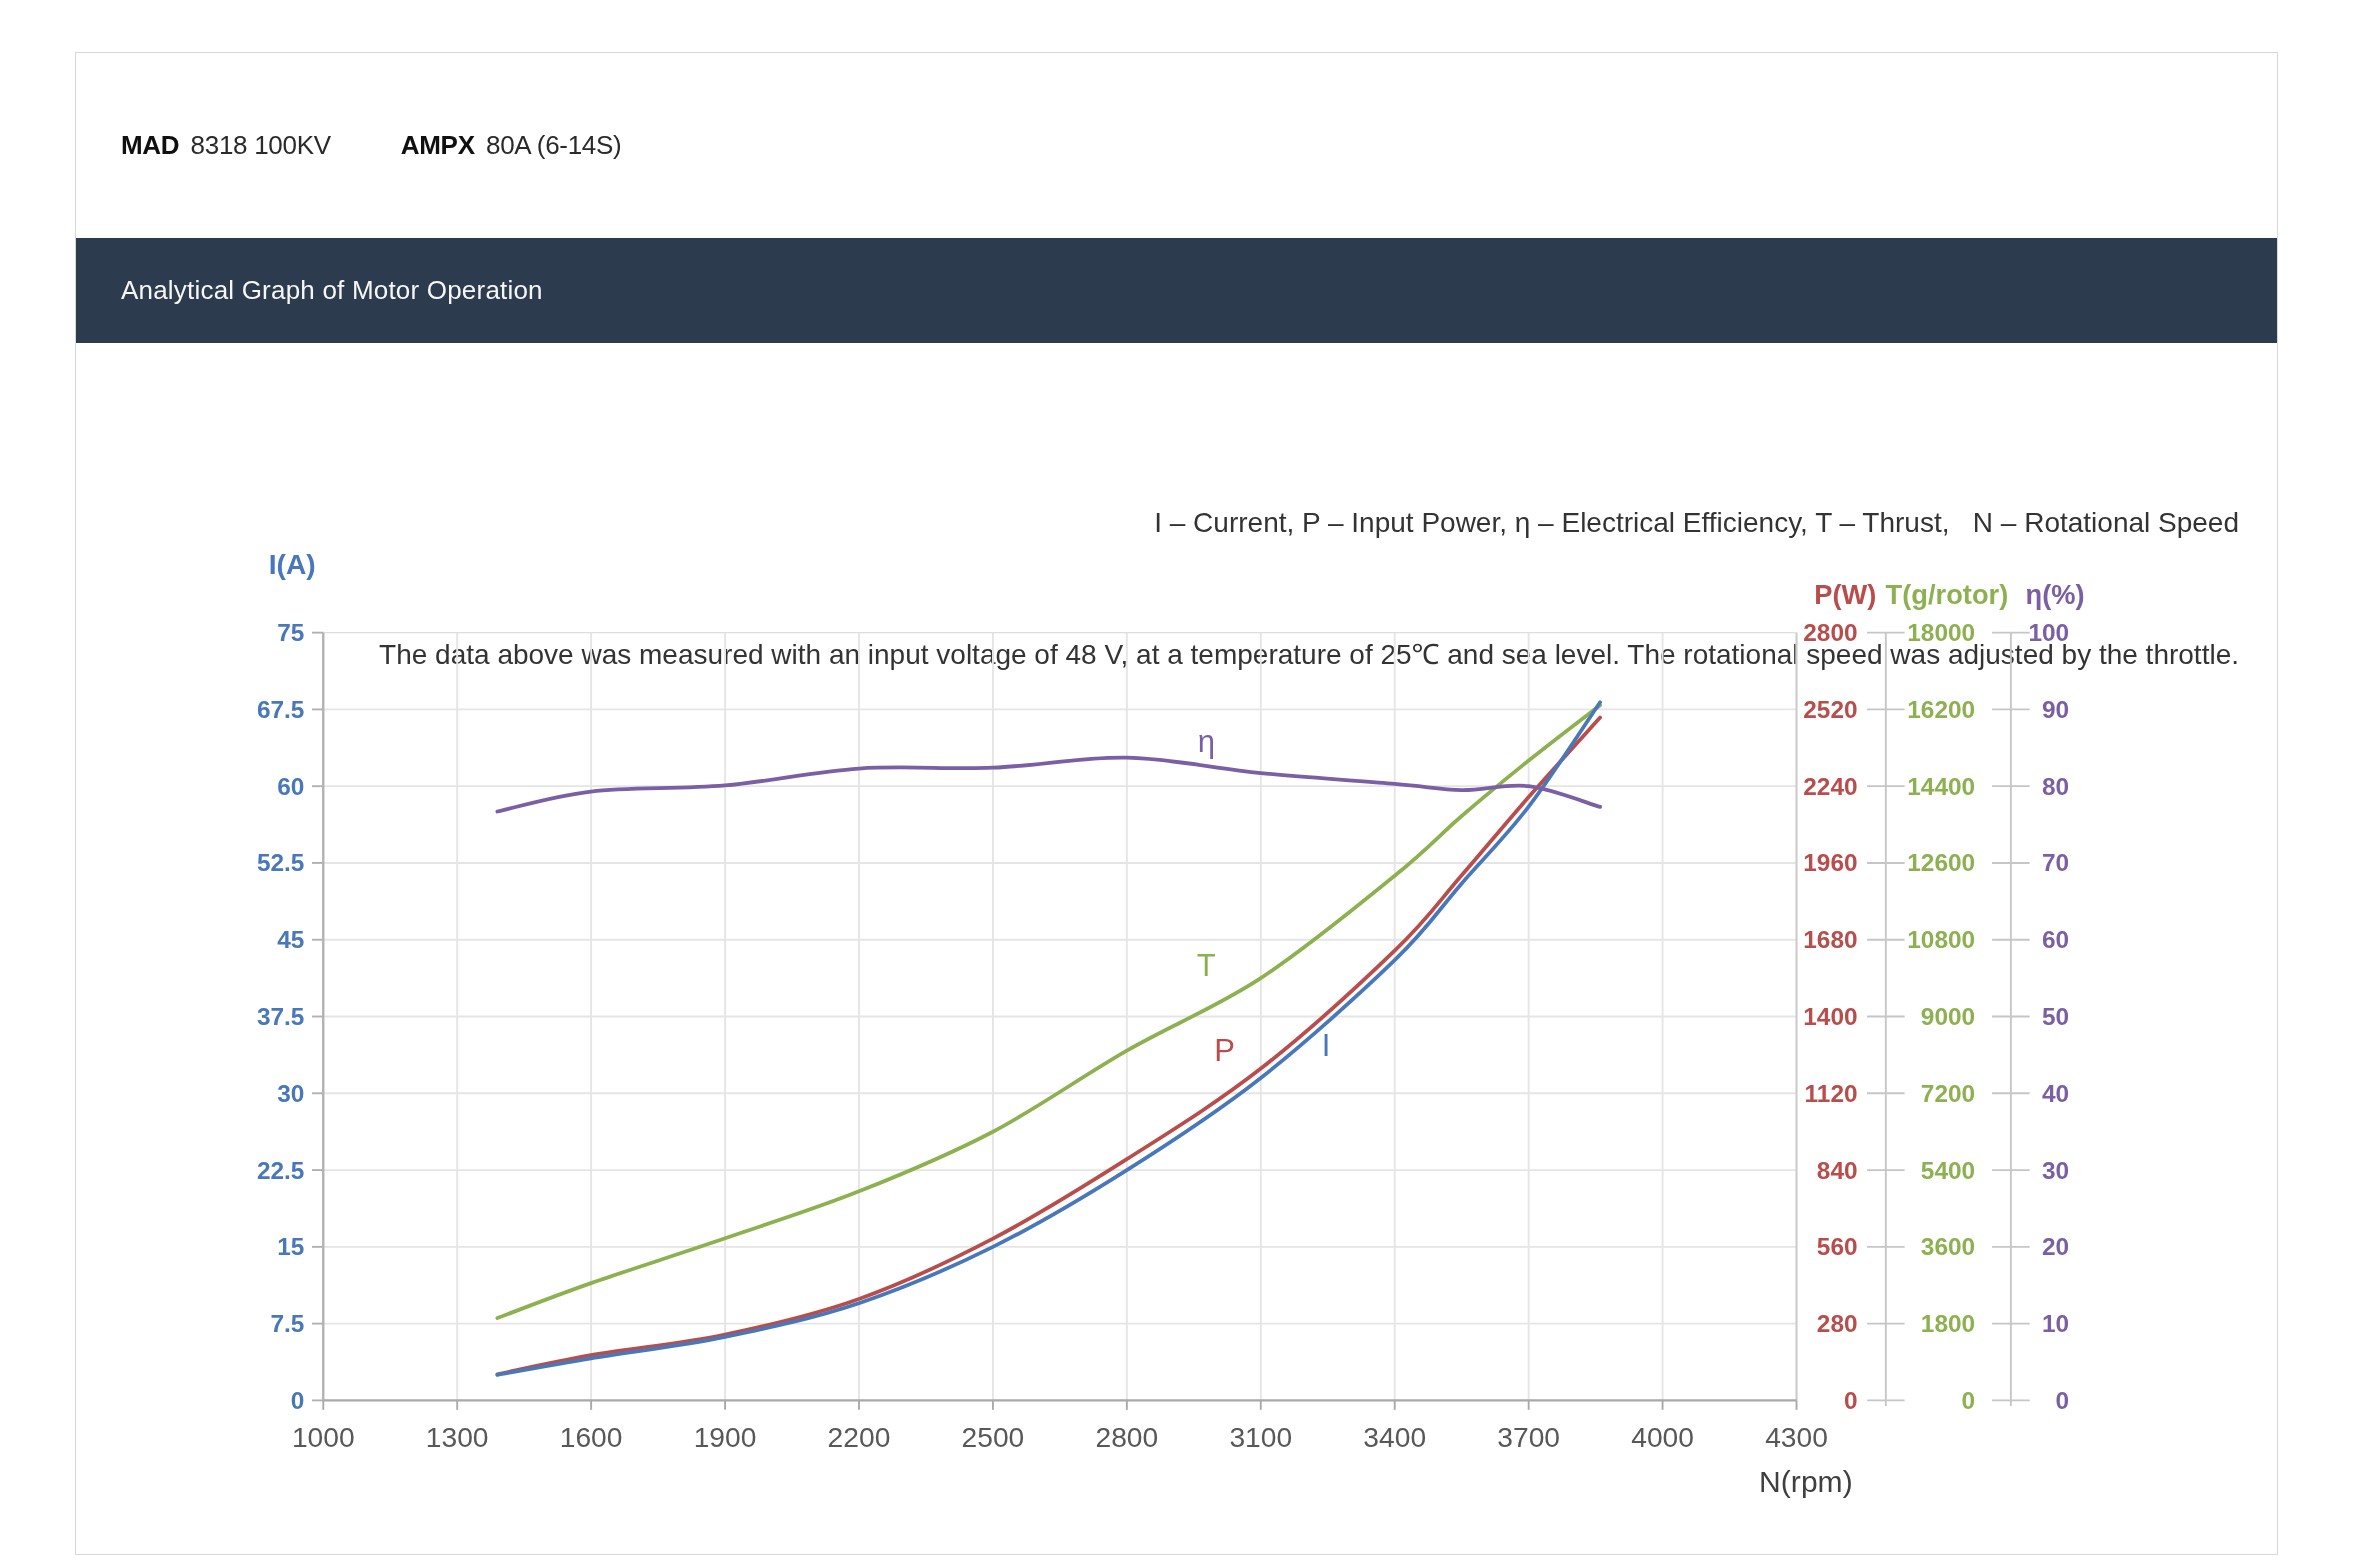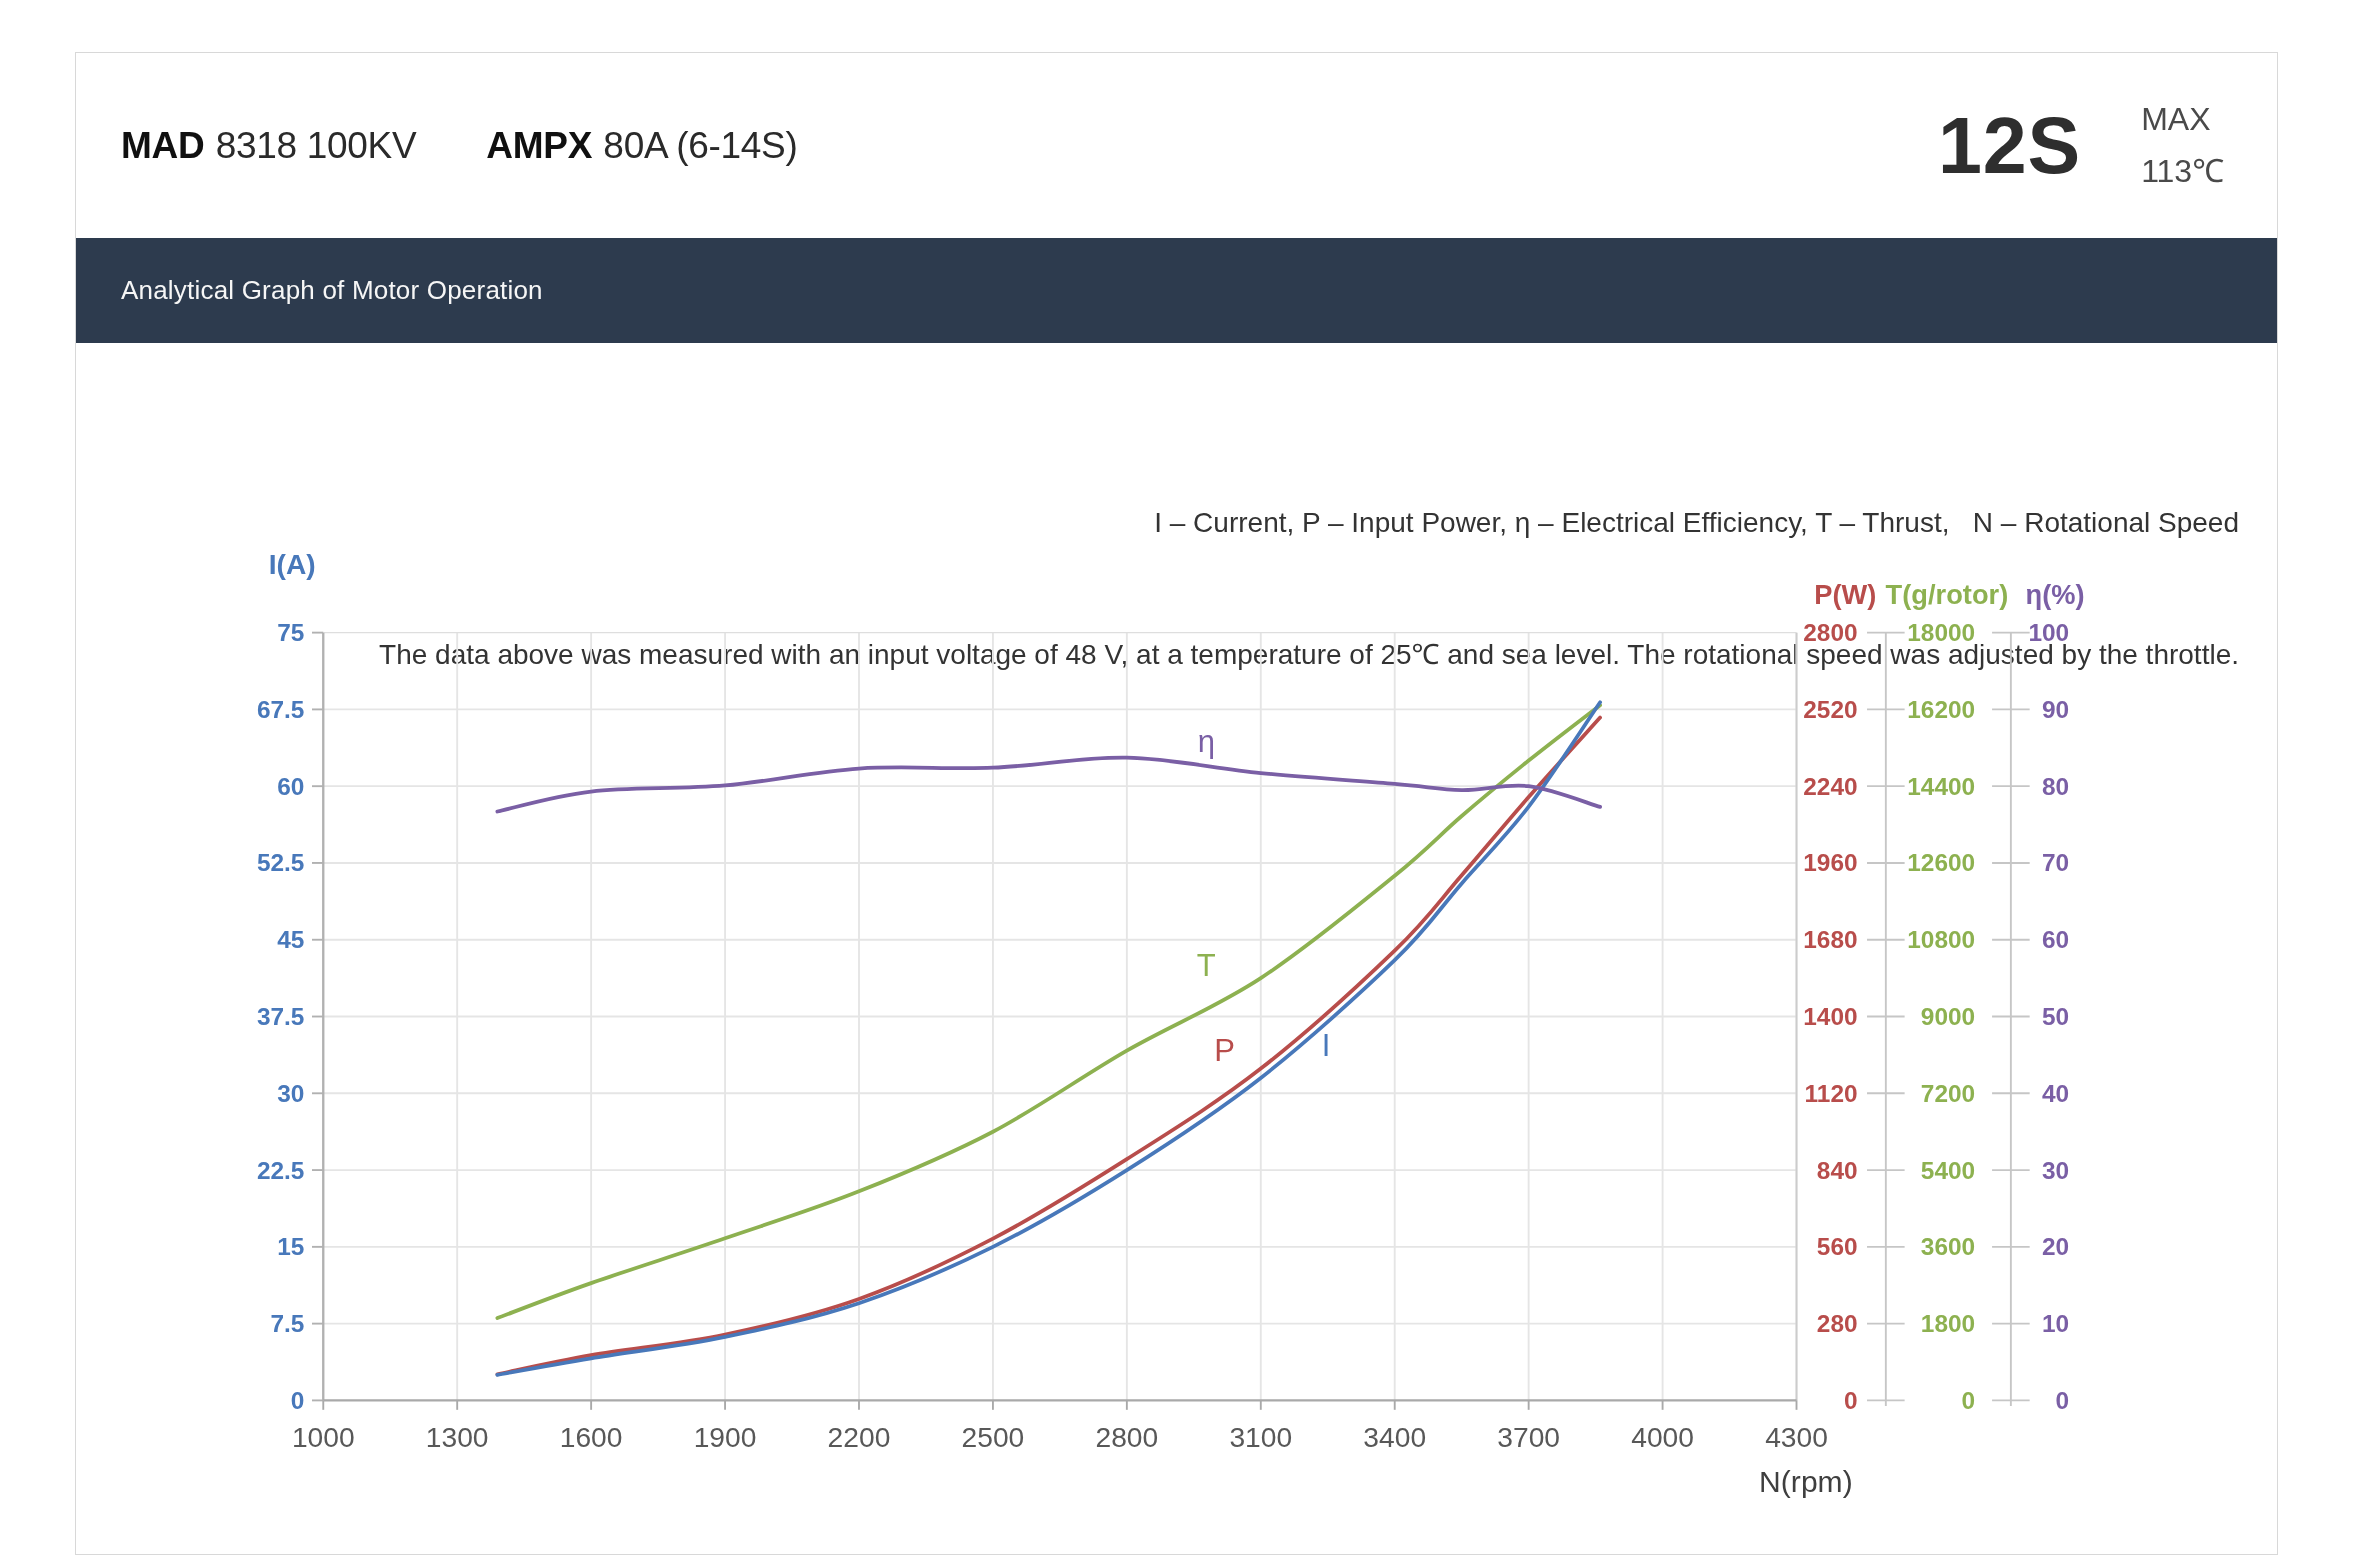--- a/index.html
+++ b/index.html
@@ -3,21 +3,21 @@
 <meta charset="utf-8">
 <style>
   html,body{margin:0;padding:0;background:#ffffff;}
   .page{position:relative;width:2354px;height:1566px;background:#ffffff;overflow:hidden;
         font-family:"Liberation Sans", sans-serif;}
   .card{position:absolute;left:75px;top:52px;width:2203px;height:1503px;
         background:#ffffff;border:1.9px solid #d8d8d8;box-sizing:border-box;}
   
   .header{position:absolute;top:0;left:0;right:0;height:185px;display:flex;
           align-items:center;padding:0 53px 0 45px;box-sizing:border-box;}
-  .products{display:flex;gap:70px;font-size:37px;color:#2a2a2a;letter-spacing:-0.3px;}
+  .products{display:flex;gap:70px;font-size:26px;color:#2a2a2a;letter-spacing:-0.3px;}
   .product b{font-weight:700;color:#101010;margin-right:11.3px;}
   .power{margin-left:auto;display:flex;align-items:center;gap:60px;}
   .battery{font-size:79px;font-weight:700;color:#2e2e2e;letter-spacing:0.9px;}
   .maxblock{font-size:32px;color:#4a4a4a;line-height:1.6;text-align:left;}
   
   .banner{position:absolute;top:185px;left:0;right:0;height:105px;background:#2d3b4e;
           display:flex;align-items:center;padding-left:45px;box-sizing:border-box;}
   .banner span{color:#f6f6f6;font-size:26px;letter-spacing:0.2px;}
   
   .desc{position:absolute;top:360px;left:45px;right:38px;color:#333333;font-size:28px;
@@ -29,27 +29,20 @@
 </head>
 <body>
 
 <div class="page">
   <div class="card">
 
     <div class="header">
       <div class="products">
         <span class="product"><b>MAD</b><span>8318 100KV</span></span>
         <span class="product"><b>AMPX</b><span>80A (6-14S)</span></span>
-      </div>
-      <div class="power">
-        <div class="battery">12S</div>
-        <div class="maxblock">
-          <div>MAX</div>
-          <div>113℃</div>
-        </div>
       </div>
     </div>
 
     <div class="banner">
       <span>Analytical Graph of Motor Operation</span>
     </div>
 
     <div class="desc">
       <div>I – Current, P – Input Power, η – Electrical Efficiency, T – Thrust,   N – Rotational Speed</div>
       <div>The data above was measured with an input voltage of 48 V, at a temperature of 25℃ and sea level. The rotational speed was adjusted by the throttle.</div>

